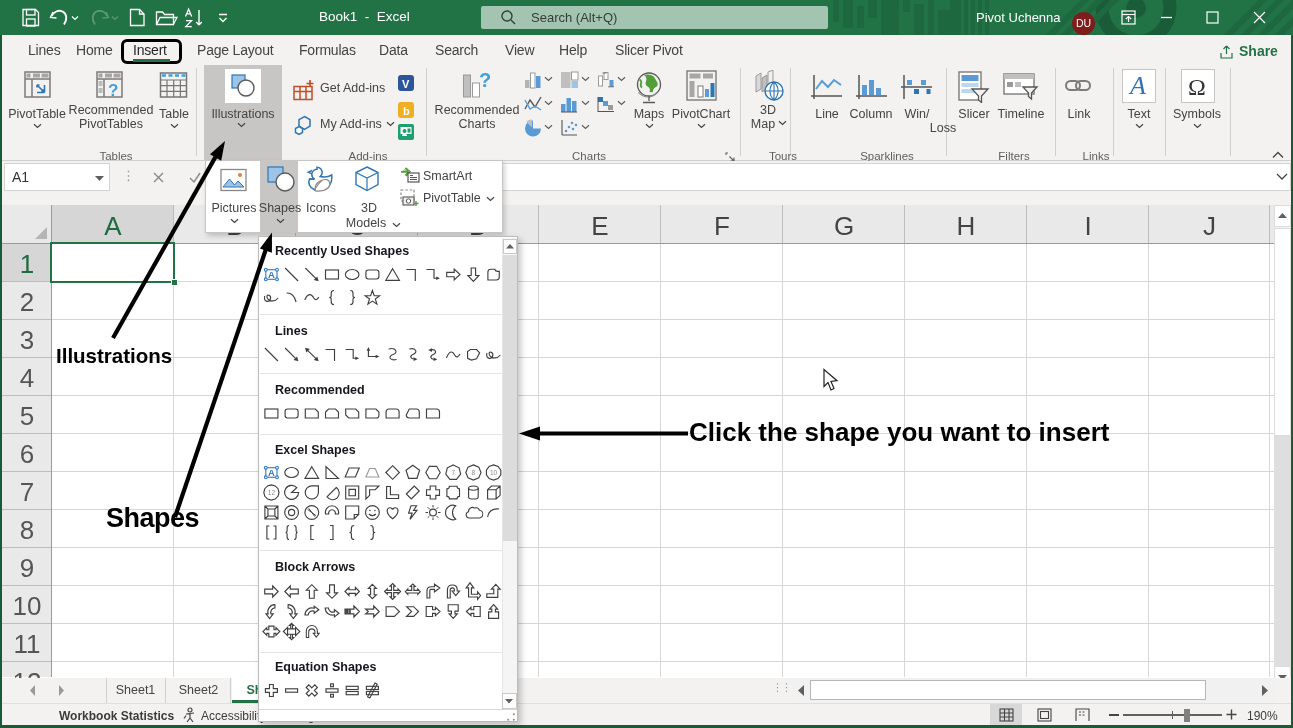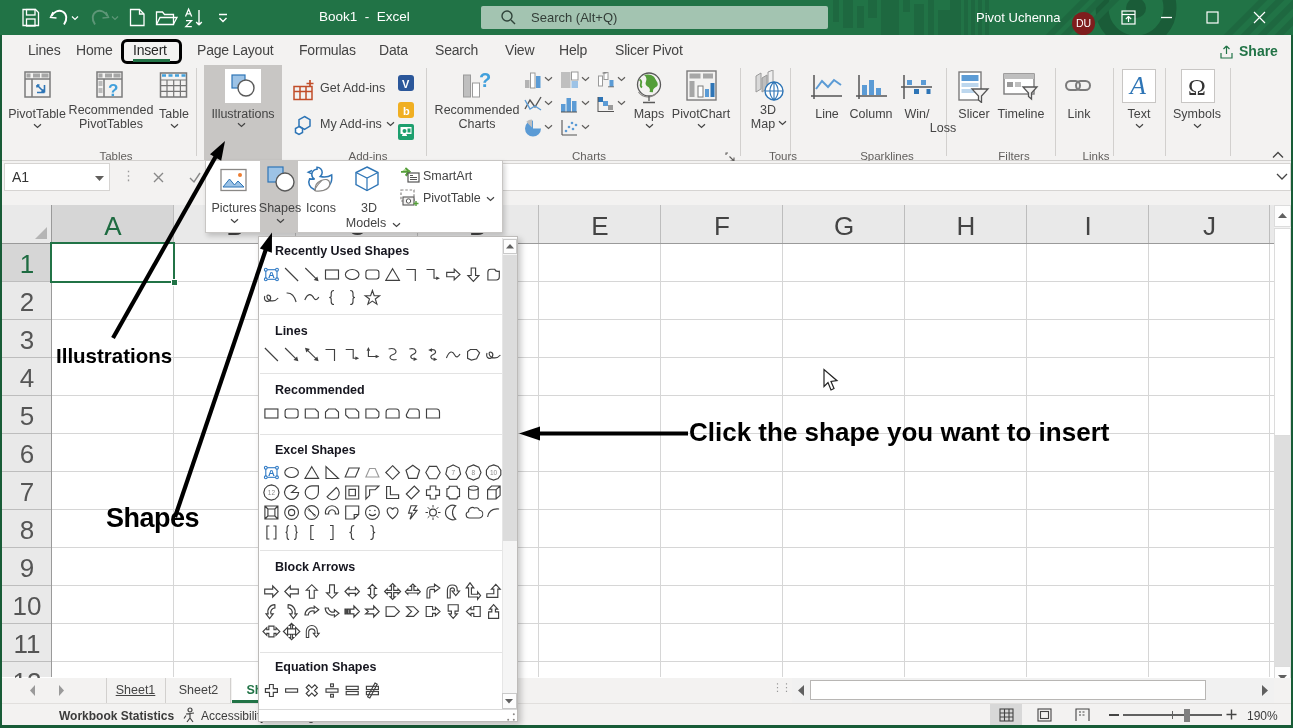--- a/index.html
+++ b/index.html
@@ -491,21 +491,21 @@
 <svg width="10" height="6" style="position:absolute;left:4px;top:470px" fill="#606060">
       <path d="M0,0 l4.5,5 l4.5,-5 z"></path>
     </svg>
 </div>
 <div id="sheetbar">
 <svg width="80" height="25" style="position:absolute;left:0;top:0" fill="#9a9a9a">
       <path d="M33,7 l-5,5.5 l5,5.5 z"></path>
       <path d="M57,7 l5,5.5 l-5,5.5 z"></path>
     </svg>
 <div style="position:absolute;left:104px;top:0;width:1px;height:25px;background:#d2d0ce"></div>
-<div style="position:absolute;left:104px;top:0;width:60px;height:25px;font-size:12.5px;color:#444;text-align:center;line-height:24px;border-right:1px solid #d2d0ce;text-decoration:underline;">Sheet1</div>
+<div style="position:absolute;left:104px;top:0;width:60px;height:25px;font-size:12.5px;color:#444;text-align:center;line-height:24px;border-right:1px solid #d2d0ce;">Sheet1</div>
 <div style="position:absolute;left:165px;top:0;width:64px;height:25px;font-size:12.5px;color:#444;text-align:center;line-height:24px;border-right:1px solid #d2d0ce;">Sheet2</div>
 <div style="position:absolute;left:230px;top:0;width:70px;height:25px;background:#fff;font-size:12.5px;color:#217346;font-weight:bold;text-align:center;line-height:24px;border-bottom:3px solid #217346;">Sheet3</div>
 <div style="position:absolute;left:770px;top:3px;font-size:11px;color:#999;letter-spacing:-2px;">⋮⋮</div>
 <div style="position:absolute;left:790px;top:0px;width:482px;height:25px;background:#f1f1f1;">
 <svg width="8" height="12" style="position:absolute;left:5px;top:7px" fill="#606060">
         <path d="M7,0 l-6,5.5 l6,5.5 z"></path>
       </svg>
 <div style="position:absolute;left:18px;top:2px;width:396px;height:20px;background:#fff;border:1px solid #b8b6b4;"></div>
 <svg width="8" height="12" style="position:absolute;left:469px;top:7px" fill="#606060">
         <path d="M1,0 l6,5.5 l-6,5.5 z"></path>

